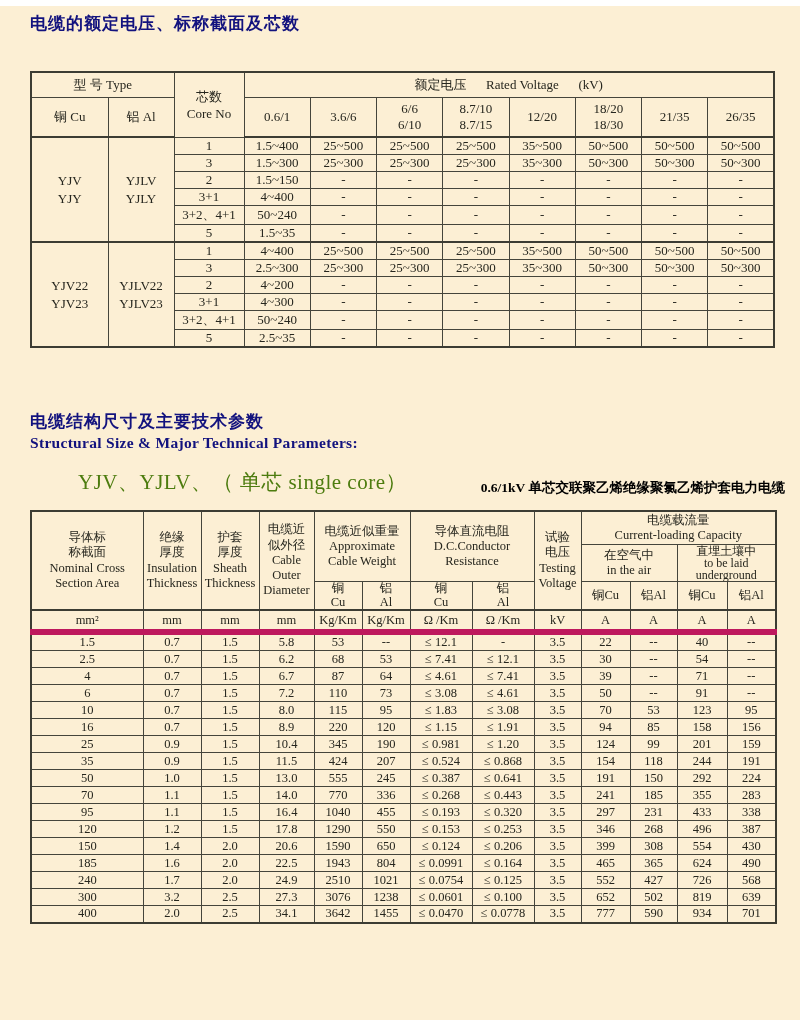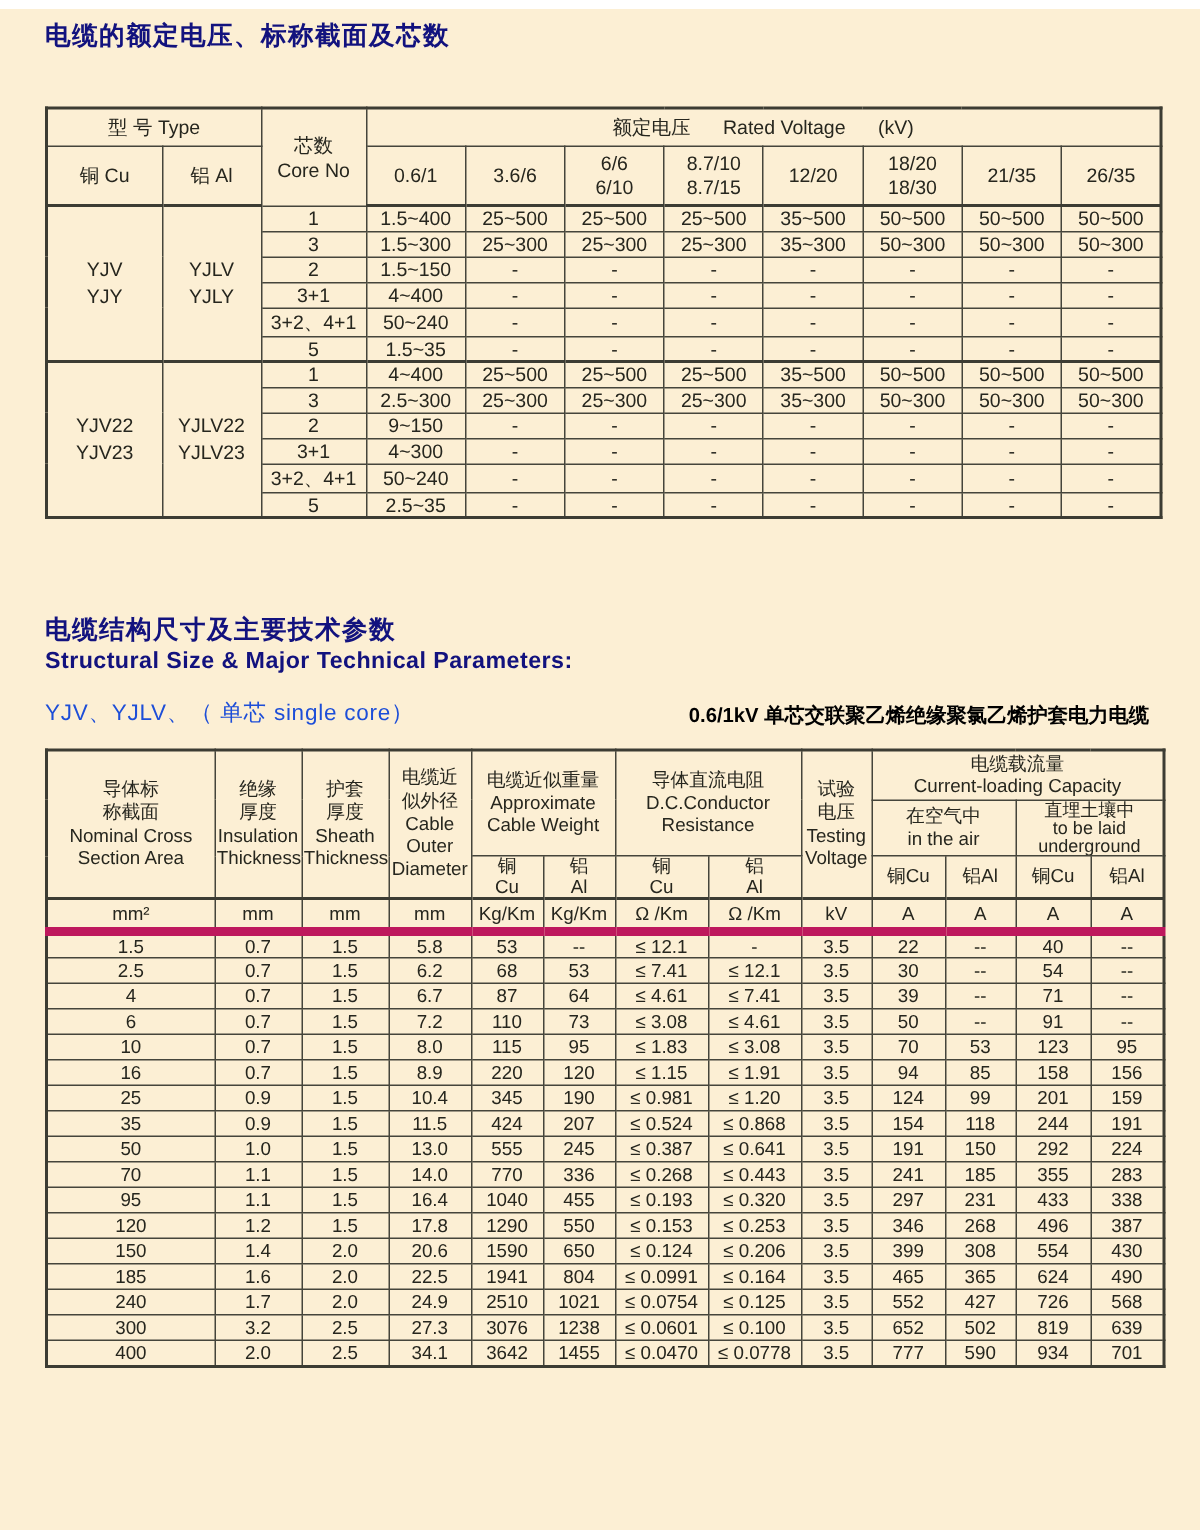--- a/index.html
+++ b/index.html
@@ -4,42 +4,42 @@
 <style>
   html,body{margin:0;padding:0;}
   body{
     width:800px;height:1020px;
     background:#fcefd4;
     font-family:"Liberation Sans","DejaVu Sans",sans-serif;
     color:#26261e;
     overflow:hidden;
   }
   .top-strip{height:6px;background:#ffffff;}
-  .content{padding-left:30px;padding-right:34px;}
+  .content{padding-left:30px;padding-right:15px;font-family:Liberation Serif, serif;}
   .title-zh{margin-top:7px;font-size:17px;font-weight:bold;color:#12127e;letter-spacing:1px;line-height:21px;}
   .title-en{font-size:15.5px;font-weight:bold;color:#12127e;letter-spacing:.3px;line-height:21px;}
   .sec2-gap{margin-top:63px;}
 
   table{border-collapse:collapse;table-layout:fixed;width:745px;border:2px solid #3c3c33;background:transparent;}
   th,td{border:1px solid #45453b;text-align:center;vertical-align:middle;font-weight:normal;padding:0 1px;overflow:hidden;}
 
   
   .t1{margin-top:37px;font-size:13px;}
   .t1 thead tr.h1{height:25px;}
   .t1 thead tr.h2{height:40px;}
   .t1 thead tr.h2 th{line-height:1.2;}
   .t1 thead tr.h2 th{border-bottom:2px solid #3c3c33;}
   .t1 tbody tr{height:17px;}
   .t1 tbody tr.block-start td{border-top:2px solid #3c3c33;}
   .t1 .voltage-label{white-space:pre;}
   .t1 .type-cell{line-height:1.35;}
 
   
   .sub-row{display:flex;justify-content:space-between;align-items:flex-end;margin-top:15px;}
-  .sub-left{font-size:15px;color:#1d4ed8;letter-spacing:.5px;padding-bottom:1px;}
+  .sub-left{font-size:21px;color:#4d7c0f;letter-spacing:.5px;padding-bottom:1px;margin-left:48px;}
   .sub-right{text-align:right;font-weight:bold;color:#000000;font-size:13.5px;line-height:19px;}
 
   
   .t2{margin-top:13px;font-size:12.5px;}
   .t2 thead th{line-height:1.22;}
   .t2 thead tr.hr1{height:33px;}
   .t2 thead tr.hr2{height:36px;}
   .t2 thead tr.hr3{height:28px;}
   .t2 thead tr.hr3 th{line-height:1.08;}
   .t2 .underground-cell{line-height:1.02;font-size:12px;}
@@ -170,21 +170,21 @@
           <td>25~300</td>
           <td>25~300</td>
           <td>25~300</td>
           <td>35~300</td>
           <td>50~300</td>
           <td>50~300</td>
           <td>50~300</td>
         </tr>
         <tr>
           <td>2</td>
-          <td>9~150</td>
+          <td>4~200</td>
           <td>-</td>
           <td>-</td>
           <td>-</td>
           <td>-</td>
           <td>-</td>
           <td>-</td>
           <td>-</td>
         </tr>
         <tr>
           <td>3+1</td>
@@ -483,21 +483,21 @@
           <td>399</td>
           <td>308</td>
           <td>554</td>
           <td>430</td>
         </tr>
         <tr class="data">
           <td>185</td>
           <td>1.6</td>
           <td>2.0</td>
           <td>22.5</td>
-          <td>1941</td>
+          <td>1943</td>
           <td>804</td>
           <td>≤ 0.0991</td>
           <td>≤ 0.164</td>
           <td>3.5</td>
           <td>465</td>
           <td>365</td>
           <td>624</td>
           <td>490</td>
         </tr>
         <tr class="data">

